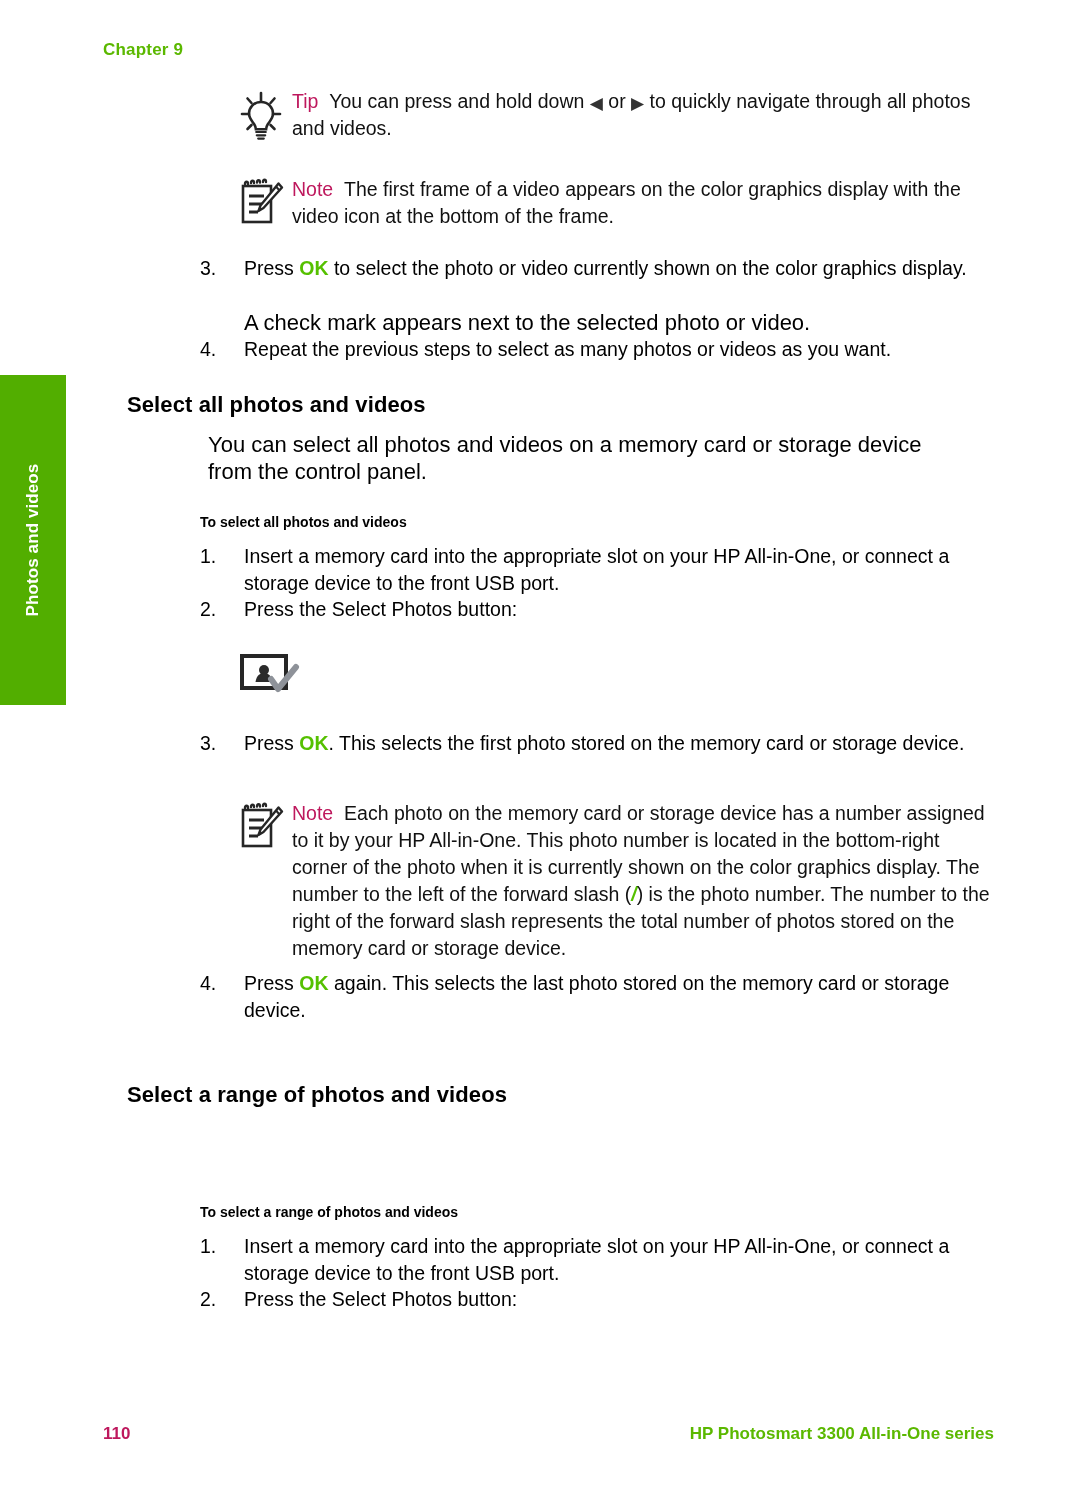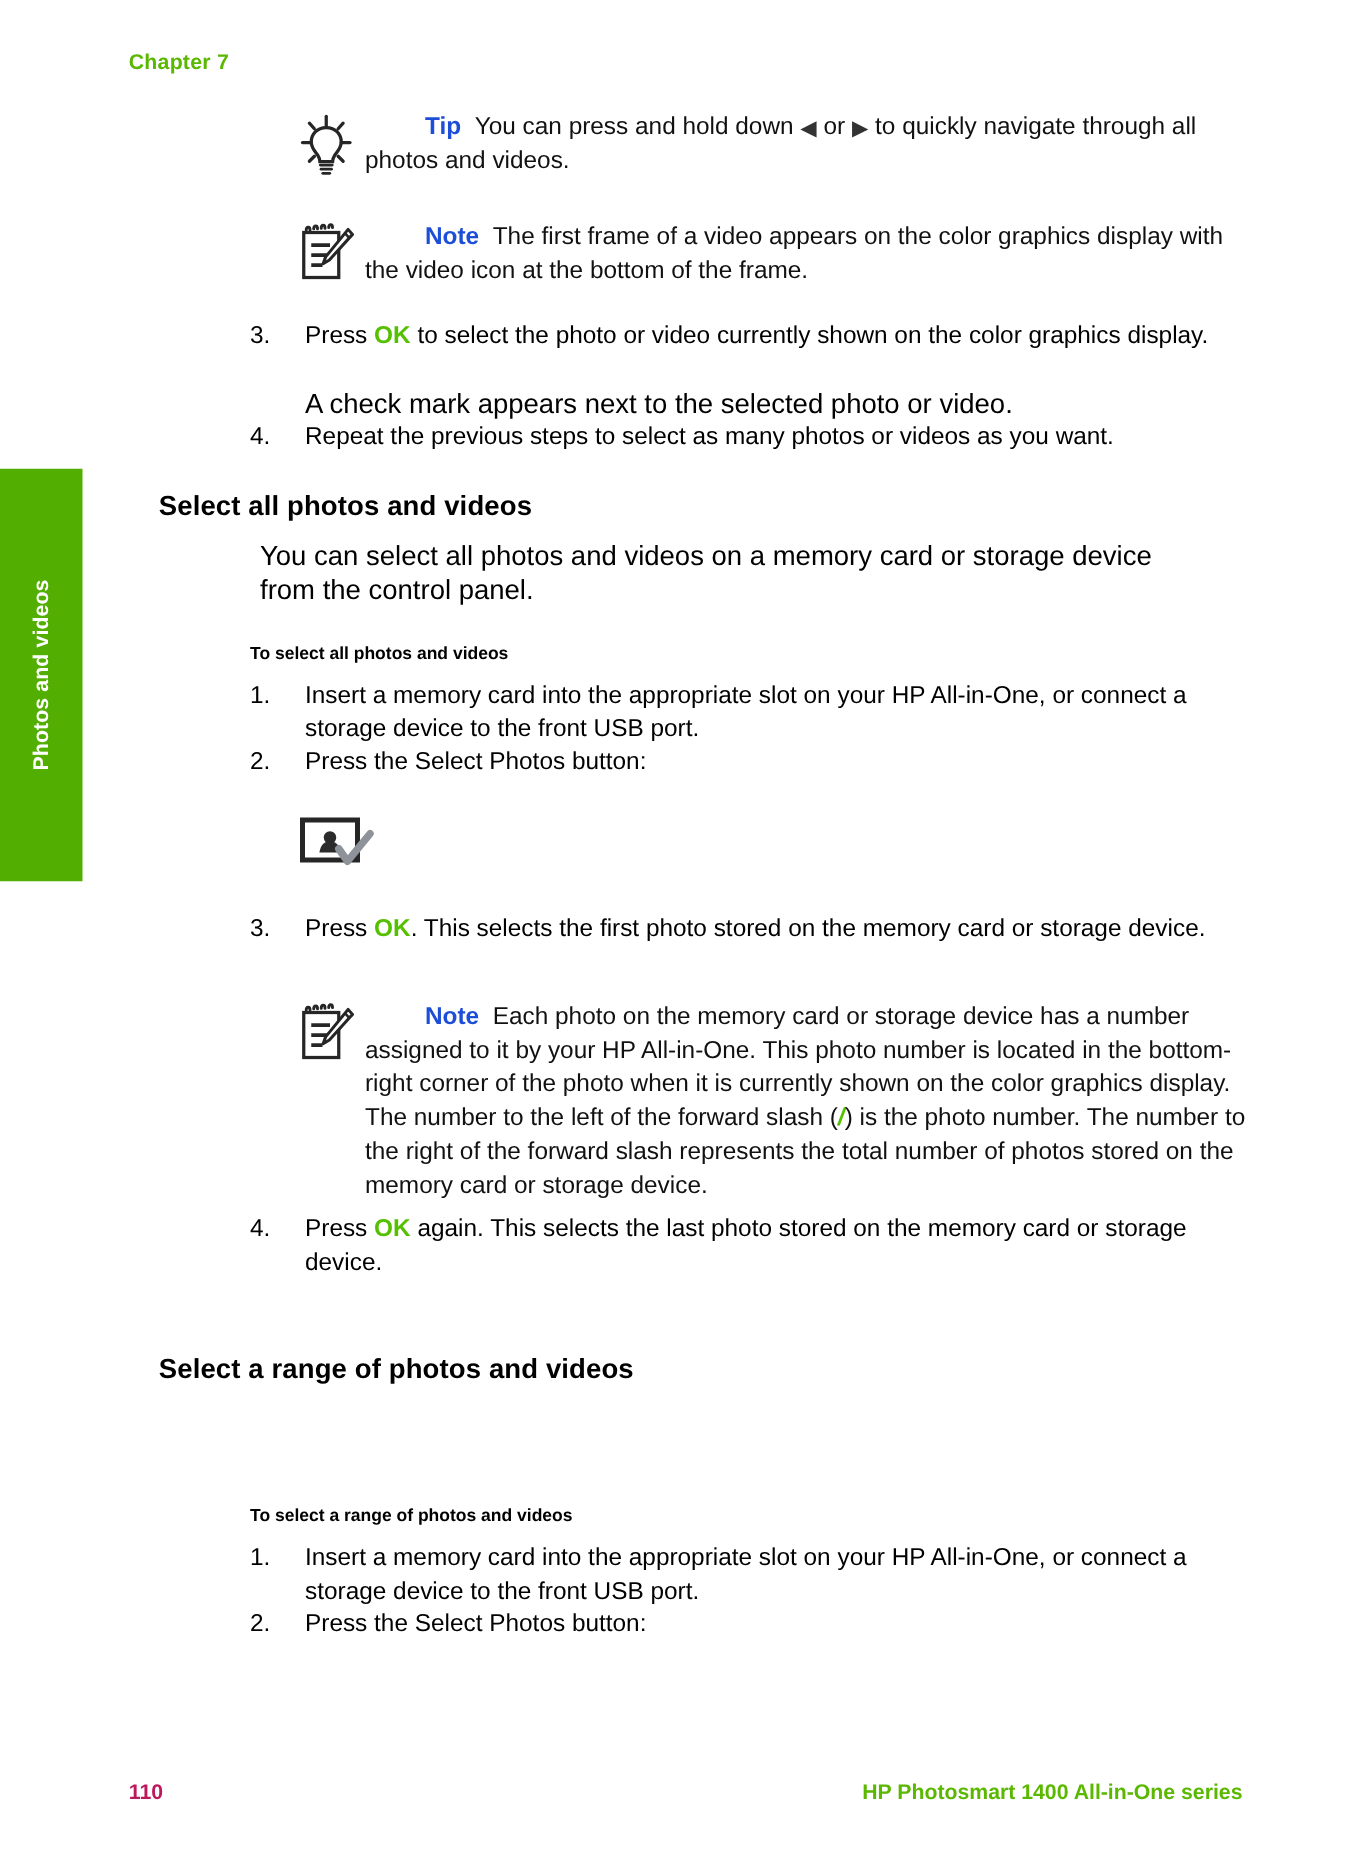--- a/index.html
+++ b/index.html
@@ -63,23 +63,22 @@
     width: 54px;
     flex: 0 0 54px;
     padding-top: 2px;
   }
   .admon-body {
     font-size: 19.5px;
     line-height: 27px;
     color: #111111;
   }
   .admon-kw {
-    font-weight: bold;
-    color: #1d4ed8;
-    margin-left: 48px;
+    font-weight: normal;
+    color: #be185d;
   }
 
   
   .li {
     position: absolute;
     display: flex;
     font-size: 19.5px;
     line-height: 27px;
   }
   .li-num {
@@ -152,21 +151,21 @@
     font-weight: bold;
     color: #5BB800;
     text-align: right;
   }
 </style>
 </head>
 <body>
 
 <div class="page">
 
-  <div class="chapter-label">Chapter 7</div>
+  <div class="chapter-label">Chapter 9</div>
 
   <div class="side-tab">
     <div class="side-tab-label">Photos and videos</div>
   </div>
 
   <div class="admon" style="left:238px; top:88px; width:760px;">
     <div class="admon-icon">
       <svg width="46" height="52" viewBox="0 0 46 52" aria-hidden="true">
         <g stroke="#262626" stroke-width="2.6" stroke-linecap="round" fill="none">
           <line x1="23" y1="3" x2="23" y2="11"></line>
@@ -311,15 +310,15 @@
     <span class="li-num">1.</span>
     <span class="li-text">Insert a memory card into the appropriate slot on your HP All-in-One, or connect a storage device to the front USB port.</span>
   </div>
 
   <div class="li" style="left:200px; top:1286px; width:800px;">
     <span class="li-num">2.</span>
     <span class="li-text">Press the Select Photos button:</span>
   </div>
 
   <div class="footer-page">110</div>
-  <div class="footer-title">HP Photosmart 1400 All-in-One series</div>
+  <div class="footer-title">HP Photosmart 3300 All-in-One series</div>
 
 </div>
 
 </body></html>

